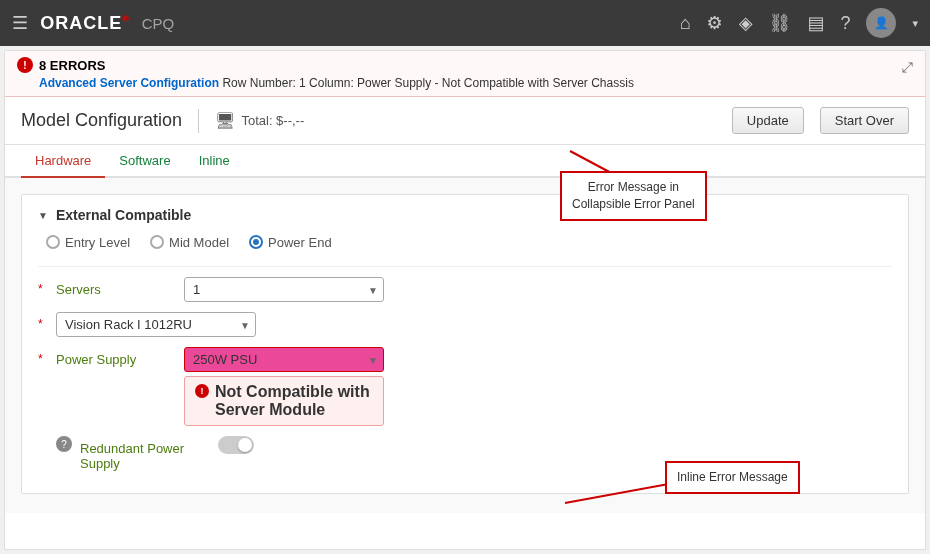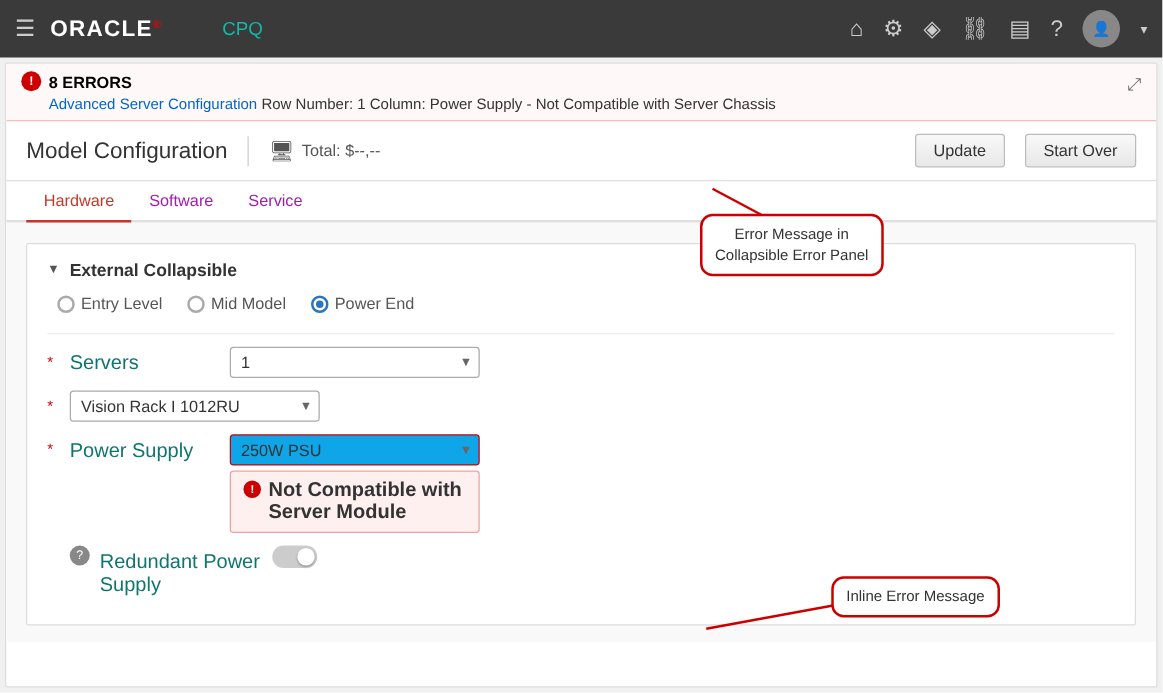--- a/index.html
+++ b/index.html
@@ -20,23 +20,22 @@
       cursor: pointer;
     }
     .nav-logo {
       color: white;
       font-size: 18px;
       font-weight: bold;
       letter-spacing: 1px;
       text-align: center;
     }
     .nav-cpq {
-      color: #14b8a6;
+      color: #a3a3a3;
       font-size: 15px;
-      margin-left: 36px;
     }
     .nav-spacer { flex: 1; }
     .nav-icons {
       display: flex;
       align-items: center;
       gap: 16px;
     }
     .nav-icon {
       color: #ccc;
       font-size: 18px;
@@ -90,20 +89,21 @@
     }
     .error-detail {
       font-size: 12px;
       color: #333;
       padding-left: 22px;
     }
     .error-link {
       color: #0066cc;
       text-decoration: none;
       cursor: pointer;
+      font-weight: bold;
     }
     .collapse-icon {
       position: absolute;
       right: 12px;
       top: 8px;
       font-size: 14px;
       color: #666;
       cursor: pointer;
     }
 
@@ -144,21 +144,21 @@
 
     
     .tabs-row {
       display: flex;
       padding: 0 16px;
       border-bottom: 2px solid #e0e0e0;
     }
     .tab {
       padding: 8px 14px;
       cursor: pointer;
-      color: #a21caf;
+      color: #15803d;
       font-size: 13px;
       border-bottom: 2px solid transparent;
       margin-bottom: -2px;
     }
     .tab.active {
       color: #c0392b;
       border-bottom: 2px solid #c0392b;
       text-align: right;
     }
 
@@ -193,21 +193,21 @@
 
     
     .radio-group {
       display: flex;
       align-items: center;
       gap: 20px;
       margin-bottom: 16px;
       padding-left: 8px;
     }
     .radio-item {
-      display: flex; align-items: center; gap: 5px;
+      display: flex; gap: 5px;
       font-size: 13px; color: #555;
     }
     .radio-circle {
       width: 14px; height: 14px;
       border-radius: 50%;
       border: 2px solid #aaa;
       display: flex; align-items: center; justify-content: center;
       cursor: pointer;
     }
     .radio-circle.checked {
@@ -232,22 +232,22 @@
       gap: 8px;
     }
     .required-star {
       color: #cc0000;
       font-size: 12px;
       margin-top: 5px;
       width: 10px;
     }
     .form-label {
       width: 120px;
-      font-size: 16px;
-      color: #0f766e;
+      font-size: 13px;
+      color: #4d7c0f;
       padding-top: 5px;
     }
     .form-control-area {
       flex: 1;
     }
     .select-wrapper {
       position: relative;
       width: 200px;
     }
     .select-field {
@@ -256,21 +256,21 @@
       border: 1px solid #aaa;
       border-radius: 3px;
       background: white;
       font-size: 13px;
       appearance: none;
       cursor: pointer;
       color: #333;
     }
     .select-field.error-field {
       border-color: #cc0000;
-      background: #0ea5e9;
+      background: #ec4899;
     }
     .select-arrow {
       position: absolute;
       right: 6px;
       top: 50%;
       transform: translateY(-50%);
       font-size: 10px;
       color: #666;
       pointer-events: none;
     }
@@ -316,21 +316,21 @@
       width: 14px; height: 14px;
       background: white;
       border-radius: 50%;
       position: absolute;
       top: 2px; right: 2px;
       box-shadow: 0 1px 2px rgba(0,0,0,0.3);
     }
     .callout-box {
       background: white;
       border: 2px solid #cc0000;
-      border-radius: 10px;
+      border-radius: 0;
       padding: 6px 10px;
       font-size: 12px;
       color: #333;
       text-align: center;
       line-height: 1.4;
     }
     .callout-arrow-line {
       stroke: #cc0000;
       stroke-width: 2;
       fill: none;
@@ -391,29 +391,29 @@
       <span>Total: $--,--</span>
     </div>
     <div class="header-spacer"></div>
     <button class="btn">Update</button>
     <button class="btn">Start Over</button>
   </div>
 
   <div class="tabs-row">
     <div class="tab active">Hardware</div>
     <div class="tab">Software</div>
-    <div class="tab">Service</div>
+    <div class="tab">Inline</div>
   </div>
 
   <div class="content-area">
     <div class="section-card">
 
       <div class="section-header">
         <span class="section-triangle">▼</span>
-        <span>External Collapsible</span>
+        <span>External Compatible</span>
       </div>
 
       <div class="radio-group">
         <div class="radio-item">
           <div class="radio-circle"></div>
           <span>Entry Level</span>
         </div>
         <div class="radio-item">
           <div class="radio-circle"></div>
           <span>Mid Model</span>

